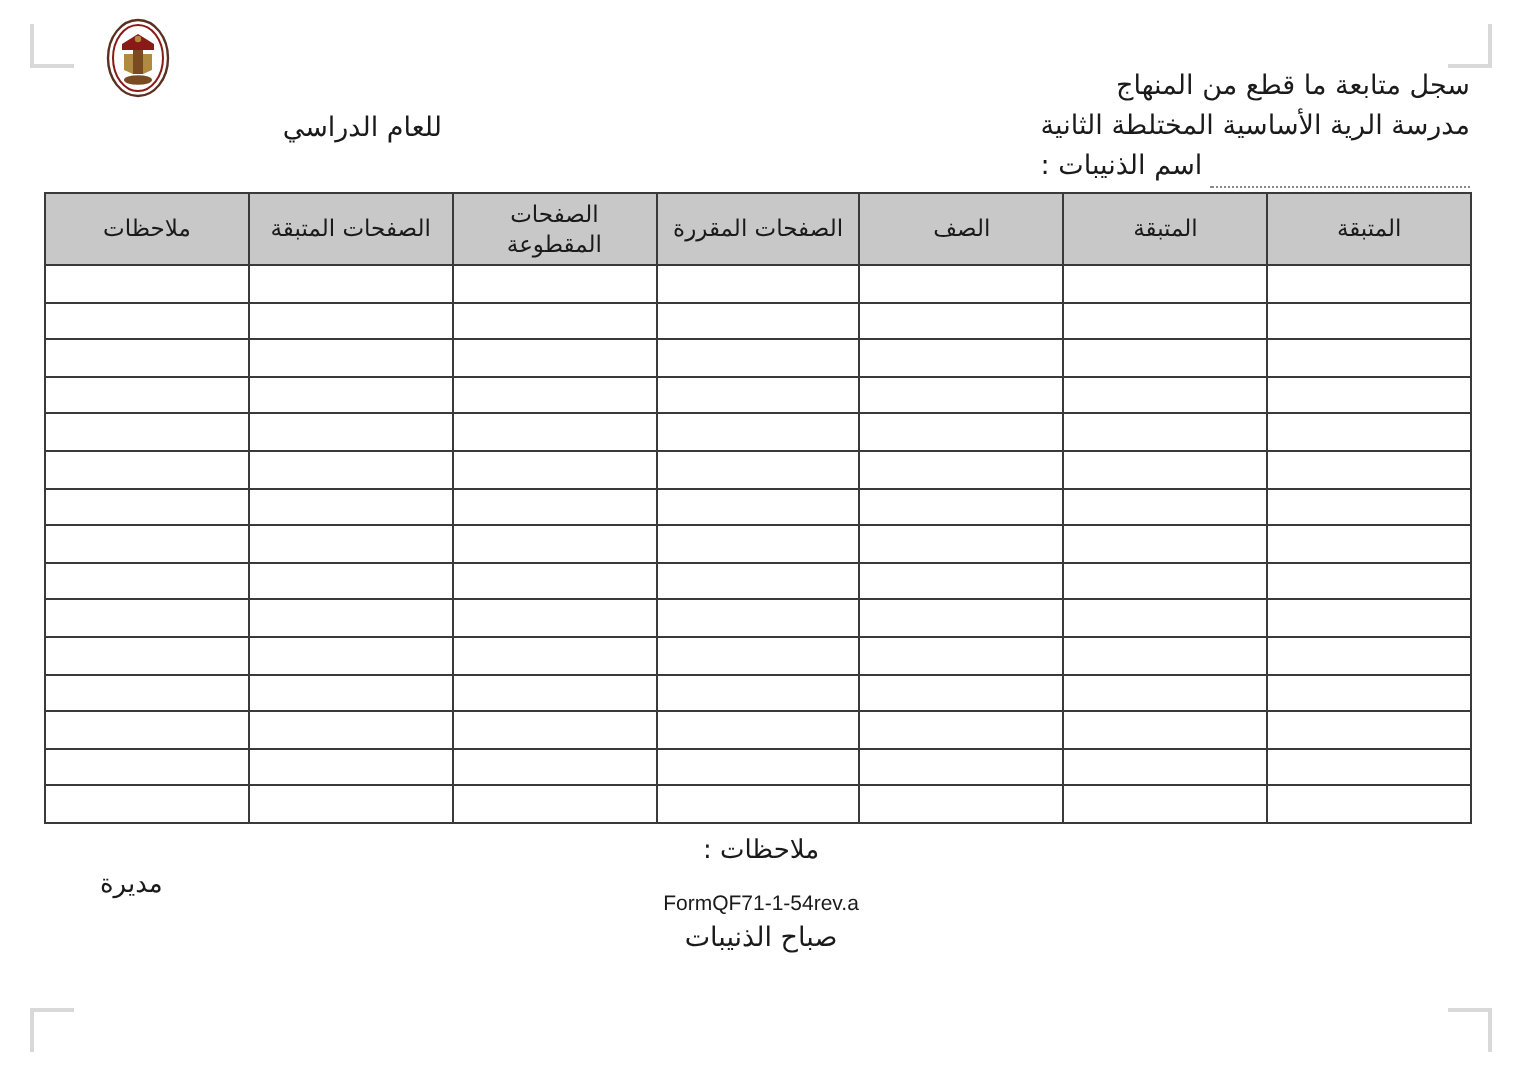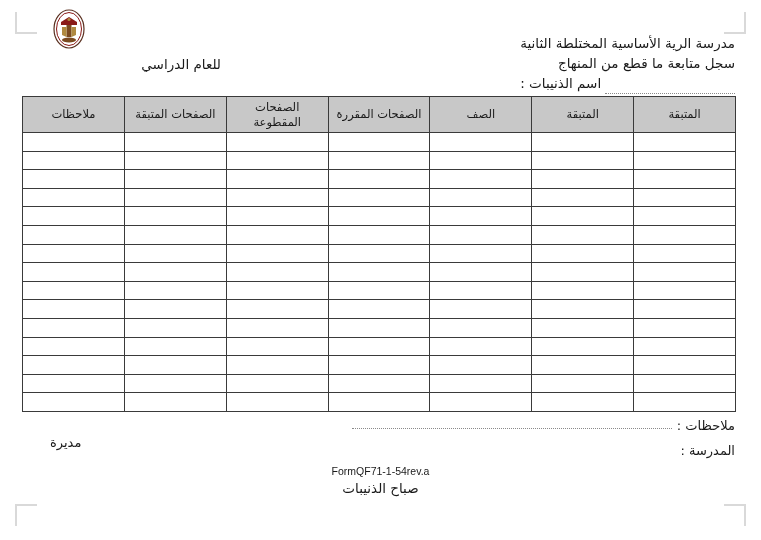--- a/index.html
+++ b/index.html
@@ -122,22 +122,22 @@
 
   
   .footer-area {
     position: absolute;
     top: 418px;
     right: 26px;
     left: 26px;
   }
   .notes-row {
     display: flex;
-    flex-direction: row;
-    align-items: flex-start;
+    flex-direction: column;
+    align-items: center;
     gap: 5px;
   }
   .notes-label {
     font-size: 13px;
     white-space: nowrap;
   }
   .notes-dots {
     flex: 1;
     border-bottom: 1px dotted #8a8a8a;
     height: 11px;
@@ -185,22 +185,22 @@
       <path d="M13 14 L21 9 L29 14 L29 17 L13 17 Z" fill="#8a1a18"></path>
       <rect x="18.5" y="17" width="5" height="12" fill="#7a4a20"></rect>
       <path d="M14 19 L18.5 19 L18.5 29 L14 27 Z" fill="#b08a40"></path>
       <path d="M28 19 L23.5 19 L23.5 29 L28 27 Z" fill="#b08a40"></path>
       <ellipse cx="21" cy="32" rx="7" ry="2.4" fill="#7a4a20"></ellipse>
       <circle cx="21" cy="11.5" r="1.6" fill="#b08a40"></circle>
     </svg>
   </div>
 
   <div class="header-block">
+    <div class="header-line">سجل متابعة ما قطع من المنهاج</div>
     <div class="header-line">مدرسة الرية الأساسية المختلطة  الثانية</div>
-    <div class="header-line">سجل متابعة ما قطع من المنهاج</div>
     <div class="teacher-row">
       <span class="teacher-label">اسم الذنيبات :</span>
       <span class="dotfill"></span>
     </div>
   </div>
 
   <div class="academic-year">للعام الدراسي</div>
 
   <table class="log-table">
     <thead>
@@ -352,18 +352,17 @@
         </tr>
       </tbody>
   </table>
 
   <div class="footer-area">
     <div class="notes-row">
       <span class="notes-label">ملاحظات :</span>
       <span class="notes-dots"></span>
     </div>
     <div class="principal-sign">مديرة</div>
-    <div class="school-line">المدرسة :</div>
     <div class="form-code">FormQF71-1-54rev.a</div>
     <div class="author-line">صباح الذنيبات</div>
   </div>
 
 </div>
 
 </body></html>

